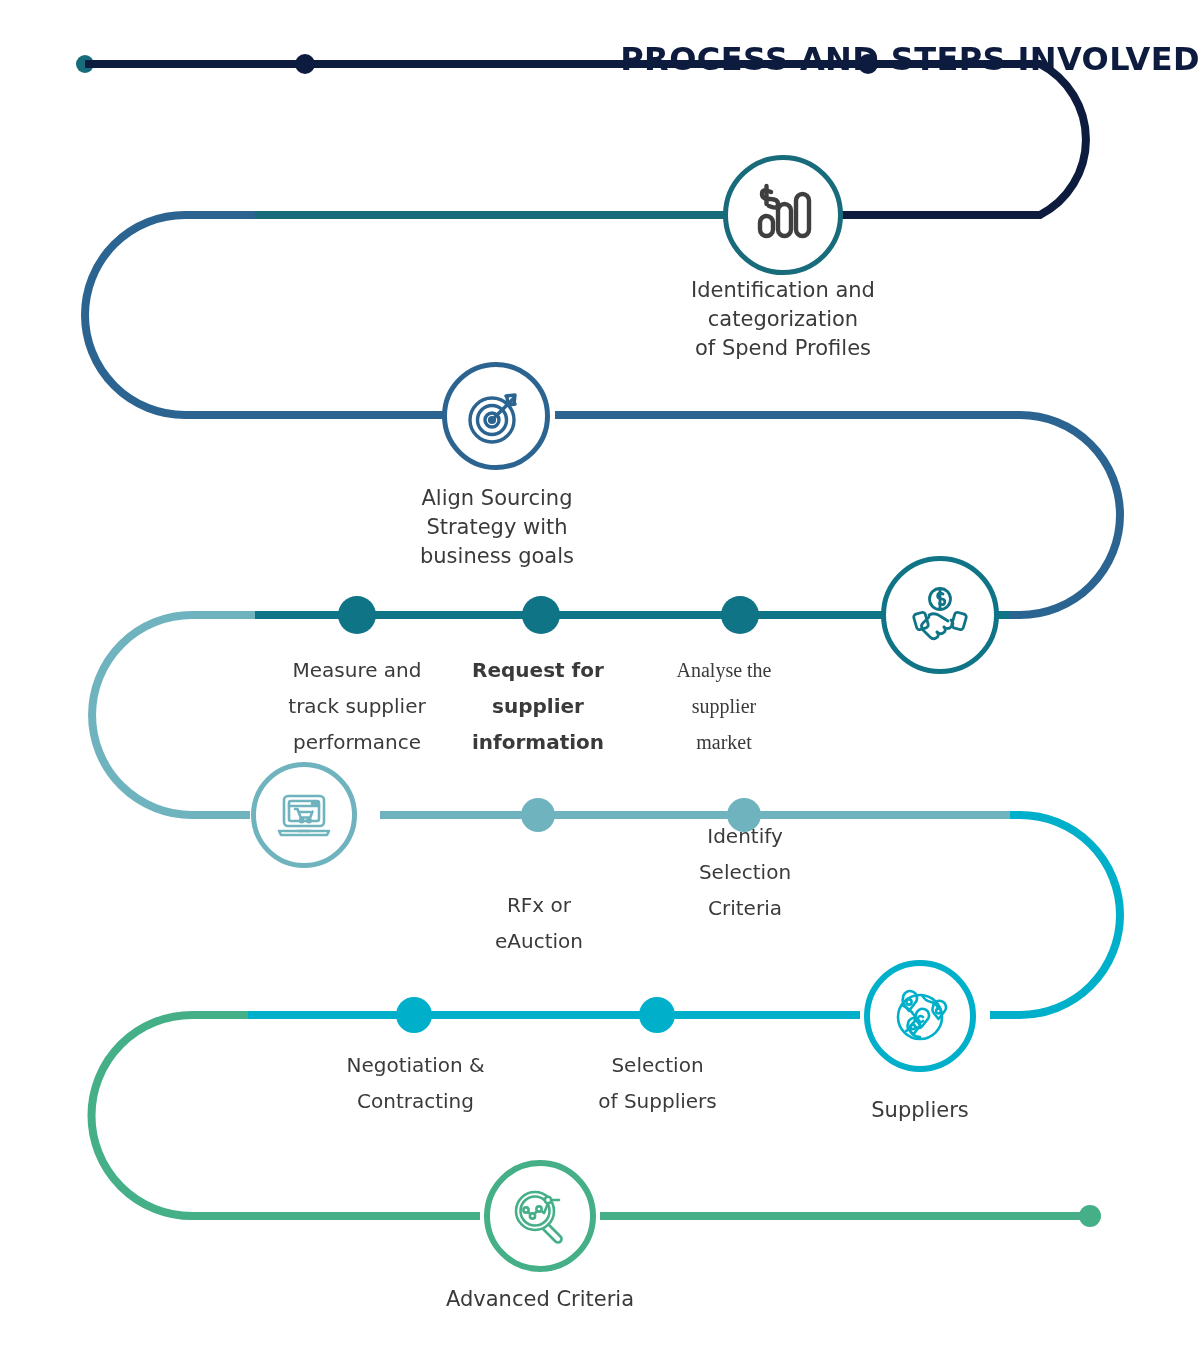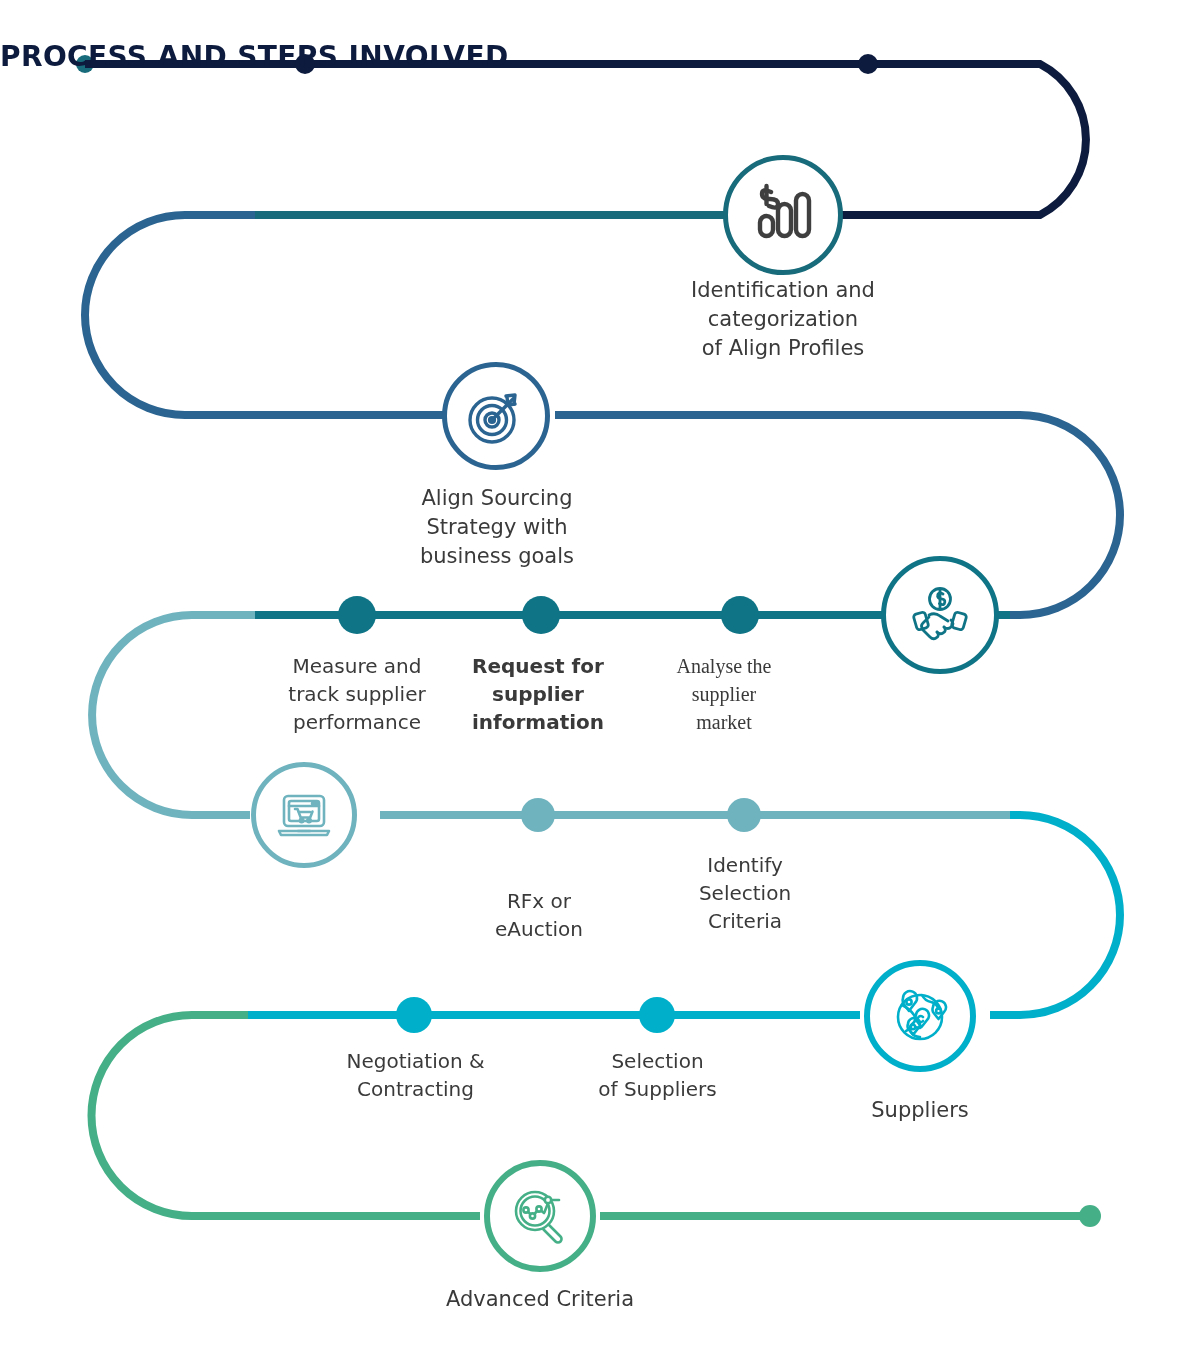--- a/index.html
+++ b/index.html
@@ -1,35 +1,35 @@
 <!DOCTYPE html>
 <html><head>
 <meta charset="utf-8">
 <style>
   html,body{margin:0;padding:0;background:#ffffff;}
   body{width:1200px;height:1361px;position:relative;font-family:"DejaVu Sans",sans-serif;overflow:hidden;}
   #canvas{position:absolute;left:0;top:0;width:1200px;height:1361px;}
   svg.flow{position:absolute;left:0;top:0;width:1200px;height:1361px;pointer-events:none;}
   .title{
-    position:absolute;left:0;top:40px;width:1200px;text-align:left;
-    font-family:"DejaVu Sans",sans-serif;font-weight:bold;font-size:28px;
+    position:absolute;left:0;top:40px;width:1200px;text-align:right;
+    font-family:"DejaVu Sans",sans-serif;font-weight:bold;font-size:32px;
     letter-spacing:0.4px;color:#0d1b3e;white-space:nowrap;
   }
   .circle{
     position:absolute;border-radius:50%;background:#ffffff;box-sizing:border-box;
     display:flex;align-items:center;justify-content:center;
   }
   .label{
     position:absolute;text-align:center;color:#3a3a3a;
     font-family:"DejaVu Sans",sans-serif;font-size:21px;line-height:29px;
     white-space:pre-line;
   }
   .dotlbl{
     position:absolute;text-align:center;color:#3a3a3a;
-    font-family:"DejaVu Sans",sans-serif;font-size:20px;line-height:28px;
+    font-family:"DejaVu Sans",sans-serif;font-size:20px;line-height:36px;
     white-space:pre-line;
   }
   .icon svg{display:block;}
 </style>
 </head>
 <body>
 
 <div id="canvas">
 
   <svg class="flow" viewBox="0 0 1200 1361">
@@ -89,21 +89,21 @@
           <rect x="28" y="22" width="13" height="32" rx="6.5"></rect>
           <rect x="46" y="12" width="13" height="42" rx="6.5"></rect>
           <path d="M21 10 q-9 -4 -9 2 q0 5 8 5 q8 0 8 5 q0 6 -9 2"></path>
           <path d="M16.5 4 V22"></path>
         </g>
       </svg>
     </span>
   </div>
   <div class="label" style="left:628px;top:276px;width:310px;">Identification and
 categorization
-of Align Profiles</div>
+of Spend Profiles</div>
 
   <div class="circle" style="left:442px;top:362px;width:108px;height:108px;border:5px solid #2b6491;">
     <span class="icon">
       <svg width="62" height="62" viewBox="0 0 62 62">
         <g fill="none" stroke="#2b6491" stroke-width="3.4" stroke-linecap="round" stroke-linejoin="round">
           <circle cx="27" cy="35" r="22"></circle>
           <circle cx="27" cy="35" r="14.5"></circle>
           <circle cx="27" cy="35" r="7"></circle>
           <circle cx="27" cy="35" r="2.4" fill="#2b6491"></circle>
           <path d="M27 35 L49 13"></path>
@@ -161,21 +161,21 @@
           <path d="M25 27 h11"></path>
           <circle cx="27.6" cy="35.4" r="1.7"></circle>
           <circle cx="35" cy="35.4" r="1.7"></circle>
         </g>
       </svg>
     </span>
   </div>
 
   <div class="dotlbl" style="left:463px;top:847px;width:152px;margin-top:40px;">RFx or
 eAuction</div>
-  <div class="dotlbl" style="left:670px;top:851px;width:150px;">Identify
+  <div class="dotlbl" style="left:670px;top:818px;width:150px;">Identify
 Selection
 Criteria</div>
 
   <div class="dotlbl" style="left:318px;top:1047px;width:195px;">Negotiation &amp;
 Contracting</div>
   <div class="dotlbl" style="left:565px;top:1047px;width:185px;">Selection
 of Suppliers</div>
 
   <div class="circle" style="left:864px;top:960px;width:112px;height:112px;border:6px solid #00b0ca;">
     <span class="icon">

